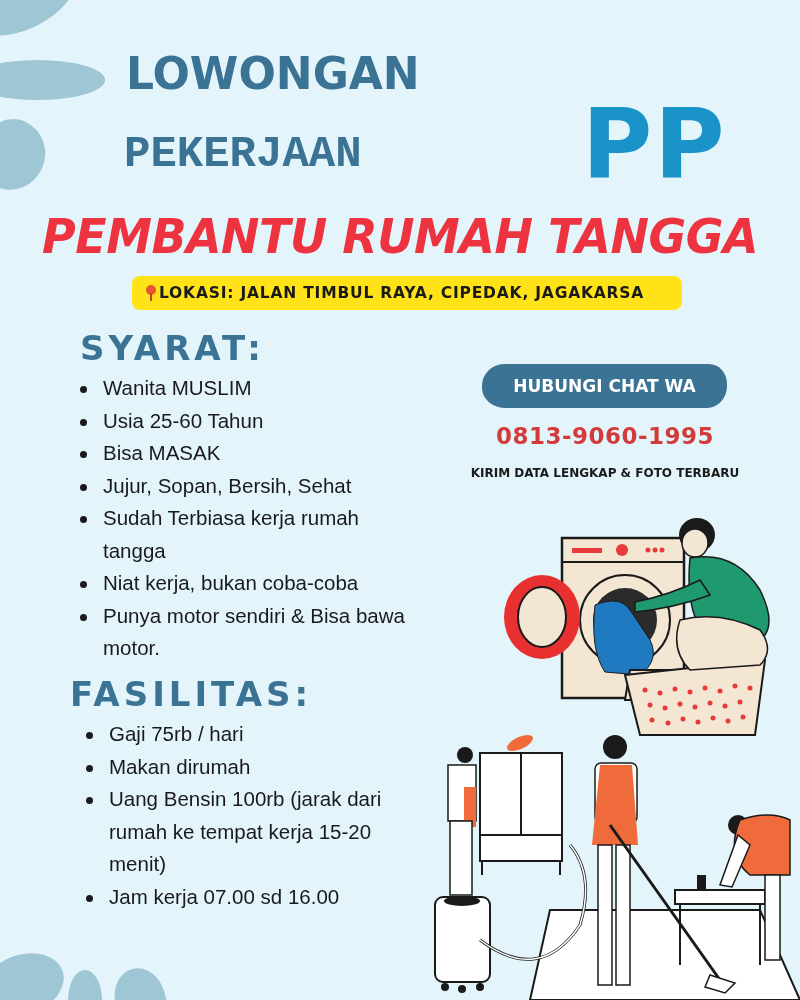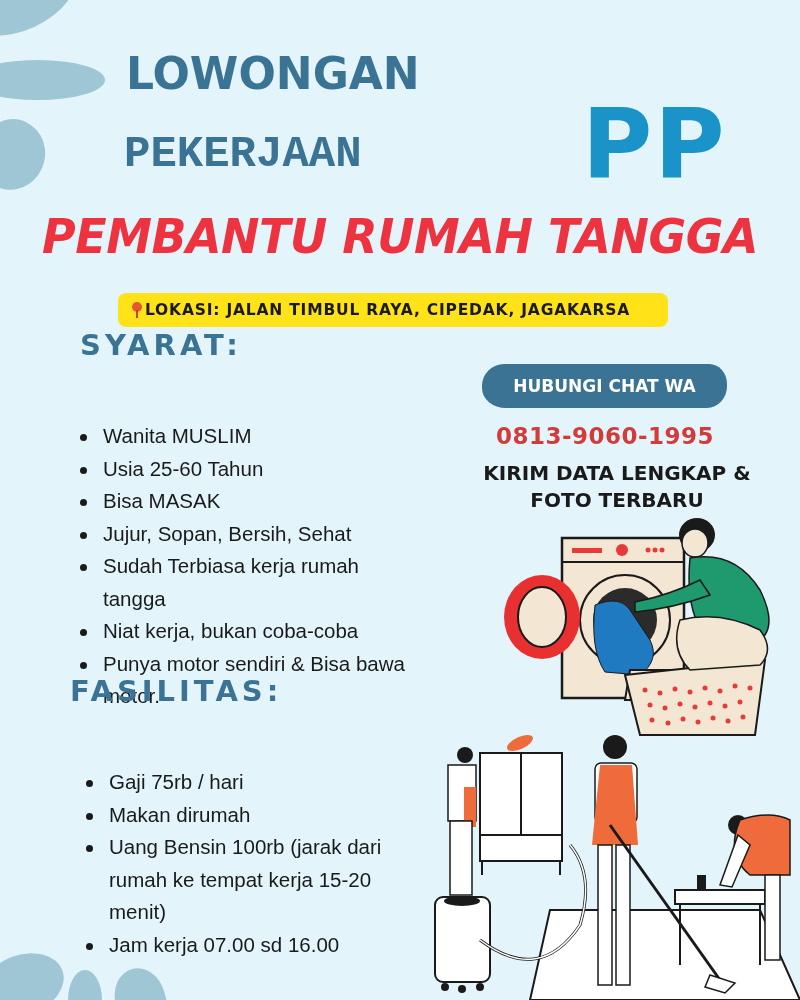--- a/index.html
+++ b/index.html
@@ -33,58 +33,58 @@
     font-family: "DejaVu Sans", sans-serif; font-weight: bold;
     font-size: 96px; color: #1a93c8; line-height: 1; letter-spacing: 2px;
   }
   .subtitle {
     position: absolute; left: 0; width: 800px; top: 213px; text-align: center;
     font-family: "DejaVu Sans", sans-serif; font-weight: bold; font-style: italic;
     font-size: 46px; color: #ee3340; line-height: 1; letter-spacing: -0.5px;
     transform: scaleY(1.05);
   }
   .location {
-    position: absolute; left: 118px; top: 276px; width: 550px; height: 34px;
+    position: absolute; left: 132px; top: 276px; width: 550px; height: 34px;
     background: #ffe318; border-radius: 8px;
     display: flex; align-items: center; padding-left: 14px;
     font-family: "DejaVu Sans", sans-serif; font-weight: bold;
-    font-size: 15.5px; color: #1a1a1a; letter-spacing: 0.8px; margin-top: 17px;
+    font-size: 15.5px; color: #1a1a1a; letter-spacing: 0.8px;
   }
   .pin { display: inline-block; width: 10px; height: 18px; position: relative; margin-right: 3px; }
   .pin::before { content: ""; position: absolute; left: 0; top: 1px; width: 10px; height: 10px; border-radius: 50%; background: #e8562f; }
   .pin::after { content: ""; position: absolute; left: 4px; top: 9px; width: 2px; height: 8px; background: #b8482a; }
 
   .section-title {
     position: absolute; font-family: "DejaVu Sans", sans-serif; font-weight: bold;
-    color: #3a7394; font-size: 29px; letter-spacing: 4px;
+    color: #3a7394; font-size: 34px; letter-spacing: 4px;
   }
   .sec1 { left: 80px; top: 328px; }
   .sec2 { left: 70px; top: 674px; }
 
-  ul.list { position: absolute; list-style: none; font-size: 20.5px; color: #1a1a1a; margin-top: 48px; }
+  ul.list { position: absolute; list-style: none; font-size: 20.5px; color: #1a1a1a; }
   ul.list li { position: relative; padding-left: 25px; line-height: 32.5px; }
   ul.list li::before { content: ""; position: absolute; left: 2px; top: 14px; width: 7px; height: 7px; border-radius: 50%; background: #1a1a1a; }
   .list1 { left: 78px; top: 372px; width: 390px; }
   .list2 { left: 84px; top: 718px; width: 340px; }
 
   .wa-button {
     position: absolute; left: 482px; top: 364px; width: 245px; height: 44px;
     background: #3a7394; border-radius: 22px 18px 20px 24px / 22px 20px 22px 20px;
     color: #ffffff; font-family: "DejaVu Sans", sans-serif; font-weight: bold;
     font-size: 17px; display: flex; align-items: center; justify-content: center;
   }
   .phone {
     position: absolute; left: 480px; top: 423px; width: 250px; text-align: center;
     font-family: "DejaVu Sans", sans-serif; font-weight: bold;
     font-size: 23px; color: #d33a3a; letter-spacing: 0.5px;
   }
   .send-note {
-    position: absolute; left: 482px; top: 460px; width: 270px; text-align: center;
-    font-family: "DejaVu Sans", sans-serif; font-weight: bold;
-    font-size: 20px; line-height: 27px; color: #1a1a1a;
+    position: absolute; left: 470px; top: 460px; width: 270px; text-align: center;
+    font-family: "DejaVu Sans", sans-serif; font-weight: bold;
+    font-size: 12px; line-height: 27px; color: #1a1a1a;
   }
   .illus { position: absolute; }
 </style>
 </head>
 <body>
 
 <div class="deco p1"></div>
 <div class="deco p2"></div>
 <div class="deco p3"></div>
 <div class="deco b1"></div>

